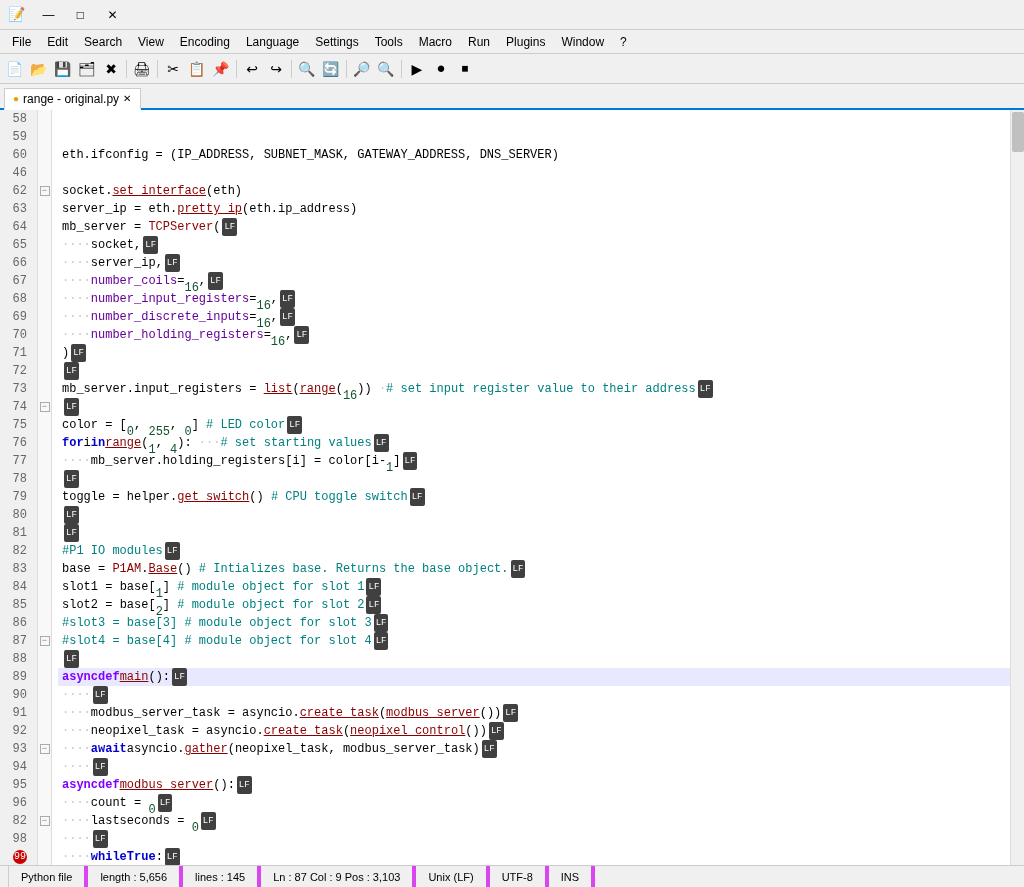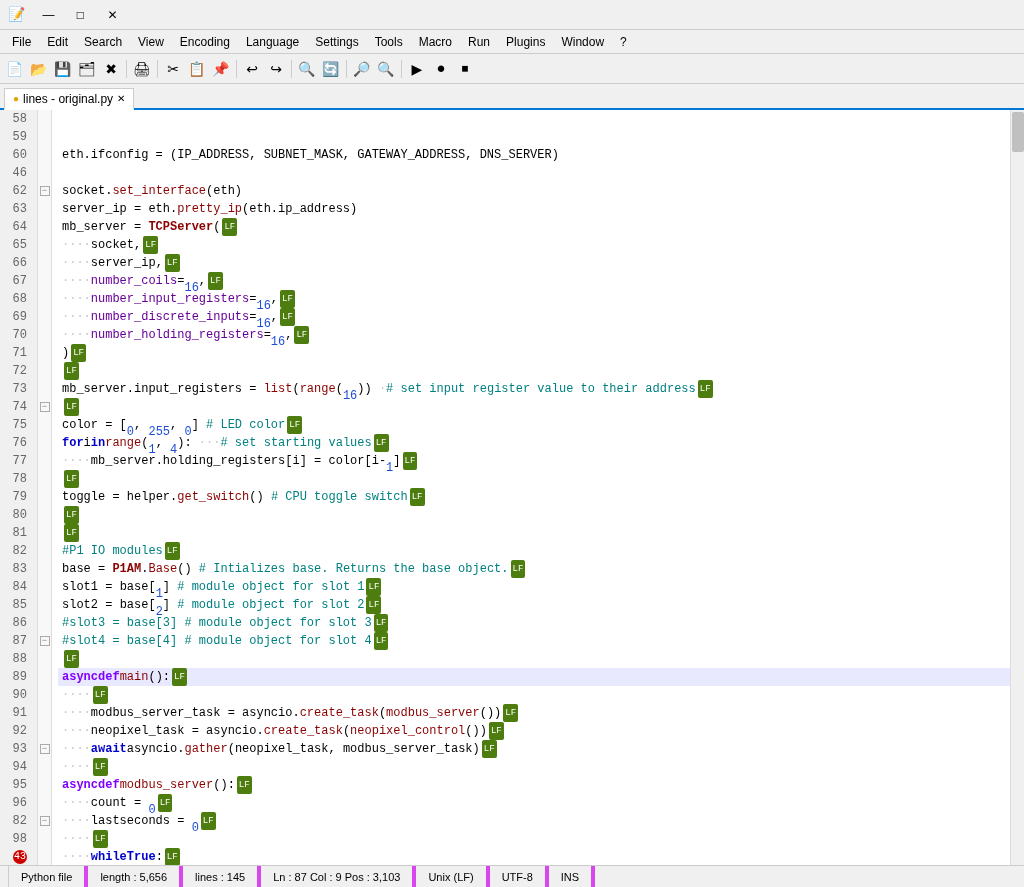--- a/index.html
+++ b/index.html
@@ -131,29 +131,29 @@
 
     
     #scrollbar-v {
       width: 14px;
       background: #f0f0f0;
       border-left: 1px solid #ddd;
     }
 
     .kw { color: #0000cc; font-weight: bold; }        
     .kw2 { color: #8000ff; font-weight: bold; }       
-    .fn { color: #8b0000; }                           
-    .num { color: #1d4ed8; margin-top: 13px; }                           
+    .fn { color: #8b0000; text-decoration: underline; }                           
+    .num { color: #14532d; margin-top: 13px; }                           
     .cmt { color: #008080; }                           
     .var { color: #000000; }                            
-    .cls { color: #8b0000; font-weight: bold; }                           
+    .cls { color: #8b0000; }                           
     .param { color: #660099; }
     .crlf-marker {
       display: inline-block;
-      background: #4d7c0f;
+      background: #404040;
       color: white;
       font-size: 9px;
       padding: 0 2px;
       margin-left: 2px;
       border-radius: 2px;
       vertical-align: middle;
       font-family: Liberation Mono, monospace;
     }
     .indent-dot { color: #c8c8c8; }
 
@@ -229,21 +229,21 @@
   <button class="tb-btn">🔍</button>
   <div class="tb-sep"></div>
   <button class="tb-btn">▶</button>
   <button class="tb-btn">⏺</button>
   <button class="tb-btn">⏹</button>
 </div>
 
 <div id="tabbar">
   <div class="tab active">
     <span class="tab-icon">●</span>
-    <span>lines - original.py</span>
+    <span>range - original.py</span>
     <span class="tab-close">✕</span>
   </div>
 </div>
 
 <div id="editor-container" style="display:flex; height:calc(887px - 30px - 24px - 30px - 26px - 22px); overflow:hidden;">
 
   <div id="line-numbers" style="background:#f0f0f0; border-right:1px solid #ddd; padding:0 6px 0 4px; min-width:38px; text-align:right; font-size:12px; color:#666; line-height:18px; font-family:'Courier New',monospace;">
   <div style="height: 18px; display: flex; align-items: center; justify-content: flex-end; font-size: 12px; font-family: &quot;Courier New&quot;, monospace; color: rgb(102, 102, 102); padding-right: 4px;">58</div>
       <div style="height: 18px; display: flex; align-items: center; justify-content: flex-end; font-size: 12px; font-family: &quot;Courier New&quot;, monospace; color: rgb(102, 102, 102); padding-right: 4px;">59</div>
       <div style="height: 18px; display: flex; align-items: center; justify-content: flex-end; font-size: 12px; font-family: &quot;Courier New&quot;, monospace; color: rgb(102, 102, 102); padding-right: 4px;">60</div>
@@ -279,21 +279,21 @@
       <div style="height: 18px; display: flex; align-items: center; justify-content: flex-end; font-size: 12px; font-family: &quot;Courier New&quot;, monospace; color: rgb(102, 102, 102); padding-right: 4px;">90</div>
       <div style="height: 18px; display: flex; align-items: center; justify-content: flex-end; font-size: 12px; font-family: &quot;Courier New&quot;, monospace; color: rgb(102, 102, 102); padding-right: 4px;">91</div>
       <div style="height: 18px; display: flex; align-items: center; justify-content: flex-end; font-size: 12px; font-family: &quot;Courier New&quot;, monospace; color: rgb(102, 102, 102); padding-right: 4px;">92</div>
       <div style="height: 18px; display: flex; align-items: center; justify-content: flex-end; font-size: 12px; font-family: &quot;Courier New&quot;, monospace; color: rgb(102, 102, 102); padding-right: 4px;">93</div>
       <div style="height: 18px; display: flex; align-items: center; justify-content: flex-end; font-size: 12px; font-family: &quot;Courier New&quot;, monospace; color: rgb(102, 102, 102); padding-right: 4px;">94</div>
       <div style="height: 18px; display: flex; align-items: center; justify-content: flex-end; font-size: 12px; font-family: &quot;Courier New&quot;, monospace; color: rgb(102, 102, 102); padding-right: 4px;">95</div>
       <div style="height: 18px; display: flex; align-items: center; justify-content: flex-end; font-size: 12px; font-family: &quot;Courier New&quot;, monospace; color: rgb(102, 102, 102); padding-right: 4px;">96</div>
       <div style="height: 18px; display: flex; align-items: center; justify-content: flex-end; font-size: 12px; font-family: &quot;Courier New&quot;, monospace; color: rgb(102, 102, 102); padding-right: 4px;">82</div>
       <div style="height: 18px; display: flex; align-items: center; justify-content: flex-end; font-size: 12px; font-family: &quot;Courier New&quot;, monospace; color: rgb(102, 102, 102); padding-right: 4px;">98</div>
       <div style="height: 18px; display: flex; align-items: center; justify-content: flex-end; font-size: 12px; font-family: &quot;Courier New&quot;, monospace; color: rgb(102, 102, 102); padding-right: 4px;">
-        <span style="background:#cc0000;color:white;border-radius:50%;width:14px;height:14px;display:flex;align-items:center;justify-content:center;font-size:10px;">43</span>
+        <span style="background:#cc0000;color:white;border-radius:50%;width:14px;height:14px;display:flex;align-items:center;justify-content:center;font-size:10px;">99</span>
       </div>
     </div>
 
   <div id="fold-col" style="width:14px; border-right:1px solid #ddd; background:#f8f8f8; font-size:10px; color:#888; line-height:18px; font-family:'Courier New',monospace;">
   <div style="height: 18px; display: flex; align-items: center; justify-content: center; font-size: 10px; color: rgb(136, 136, 136); cursor: pointer;"></div>
       <div style="height: 18px; display: flex; align-items: center; justify-content: center; font-size: 10px; color: rgb(136, 136, 136); cursor: pointer;"></div>
       <div style="height: 18px; display: flex; align-items: center; justify-content: center; font-size: 10px; color: rgb(136, 136, 136); cursor: pointer;"></div>
       <div style="height: 18px; display: flex; align-items: center; justify-content: center; font-size: 10px; color: rgb(136, 136, 136); cursor: pointer;"></div>
       <div style="height: 18px; display: flex; align-items: center; justify-content: center; font-size: 10px; color: rgb(136, 136, 136); cursor: pointer;">
         <span style="border:1px solid #aaa; width:10px; height:10px; display:flex; align-items:center; justify-content:center; font-size:9px;">−</span>

